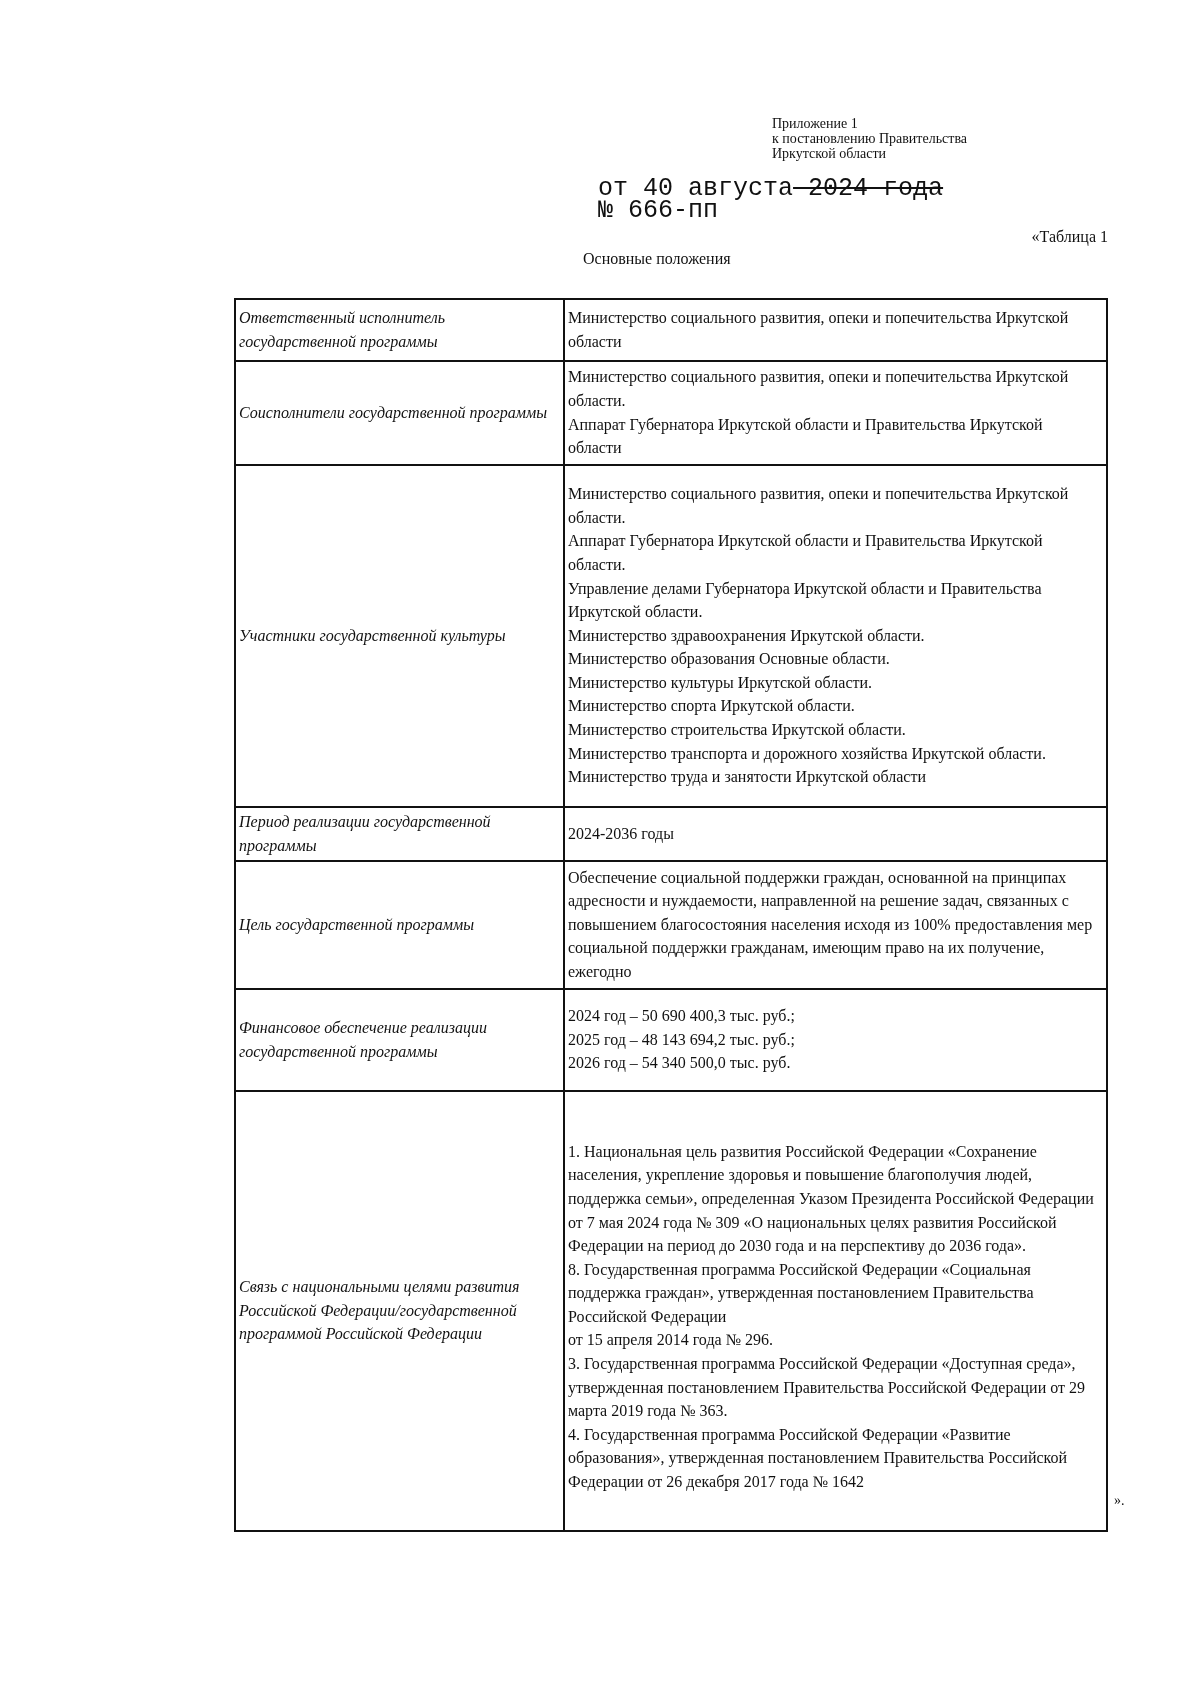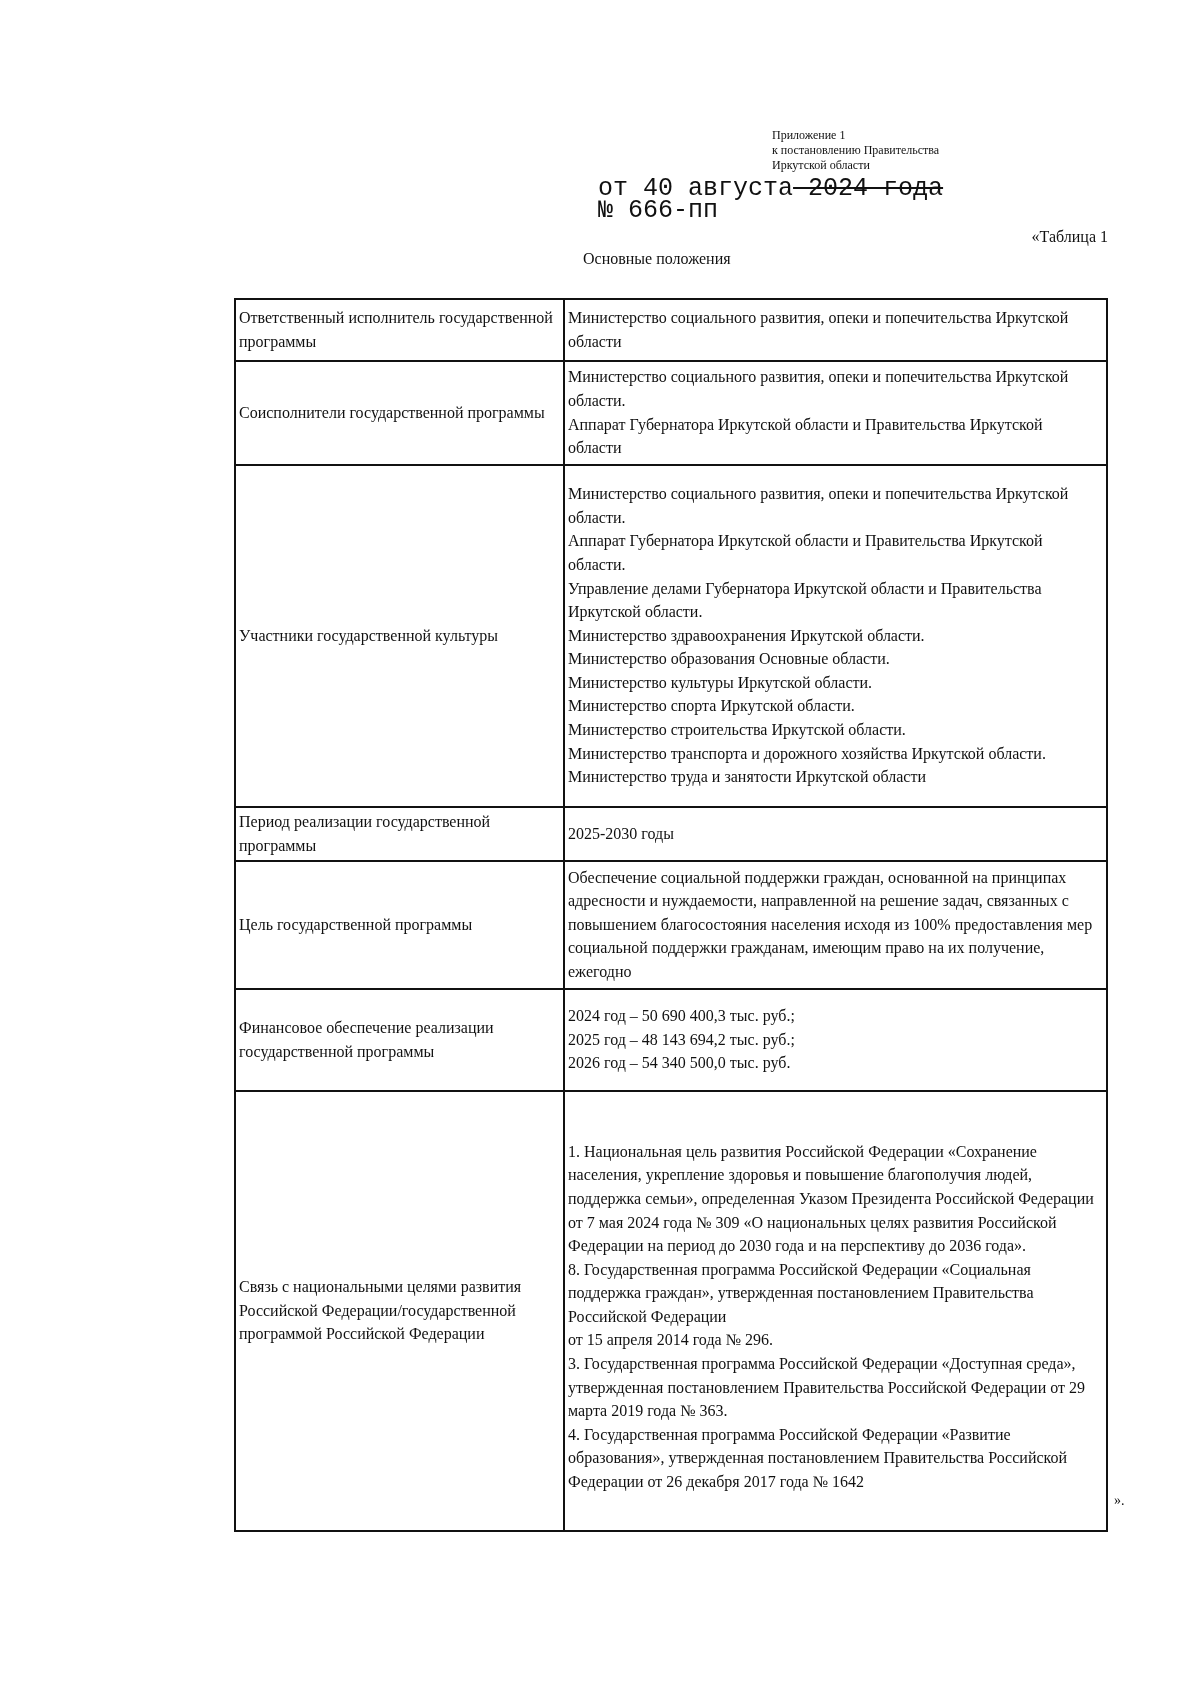--- a/index.html
+++ b/index.html
@@ -1,24 +1,24 @@
 <!DOCTYPE html>
 <html><head>
 <meta charset="utf-8">
 <style>
   html, body { margin: 0; padding: 0; background: #ffffff; }
   body { width: 1200px; height: 1692px; position: relative; overflow: hidden; color: #111; font-family: "Liberation Serif", "DejaVu Serif", serif; }
-  .appendix { position: absolute; left: 772px; top: 128px; font-size: 12px; line-height: 15px; }
+  .appendix { position: absolute; left: 772px; top: 116px; font-size: 14px; line-height: 15px; }
   .stamp { position: absolute; left: 598px; top: 178px; font-family: "Liberation Mono", "DejaVu Sans Mono", monospace; font-size: 25px; line-height: 22px; letter-spacing: 0px; }
   .stamp .strike { text-decoration: line-through; text-decoration-thickness: 2px; }
   .table-label { position: absolute; right: 92px; top: 228px; font-size: 16px; }
   .doc-title { position: absolute; left: 583px; top: 250px; font-size: 16px; }
   table.main { position: absolute; left: 234px; top: 298px; width: 874px; border-collapse: collapse; font-size: 16px; line-height: 23.6px; }
   table.main td { border: 2px solid #111; vertical-align: middle; padding: 2px 6px 3px 3px; }
-  td.left { width: 318px; }
+  td.left { width: 318px; font-style: italic; }
   td.right { }
   .cell-line { display: block; }
   .closing-quote { position: absolute; left: 1114px; top: 1493px; font-size: 14px; }
 </style>
 </head>
 <body>
 
 <div class="appendix">
   <div>Приложение 1</div>
   <div>к постановлению Правительства</div>
@@ -59,21 +59,21 @@
         <span class="cell-line">Министерство культуры Иркутской области.</span>
         <span class="cell-line">Министерство спорта Иркутской области.</span>
         <span class="cell-line">Министерство строительства Иркутской области.</span>
         <span class="cell-line">Министерство транспорта и дорожного хозяйства Иркутской области.</span>
         <span class="cell-line">Министерство труда и занятости Иркутской области</span>
       </td>
     </tr>
     <tr style="height:50px">
       <td class="left">Период реализации государственной программы</td>
       <td class="right">
-        <span class="cell-line">2025-2030 годы</span>
+        <span class="cell-line">2024-2036 годы</span>
       </td>
     </tr>
     <tr style="height:128px">
       <td class="left">Цель государственной программы</td>
       <td class="right">
         <span class="cell-line">Обеспечение социальной поддержки граждан, основанной на принципах адресности и нуждаемости, направленной на решение задач, связанных с повышением благосостояния населения исходя из 100% предоставления мер социальной поддержки гражданам, имеющим право на их получение, ежегодно</span>
       </td>
     </tr>
     <tr style="height:102px">
       <td class="left">Финансовое обеспечение реализации государственной программы</td>

